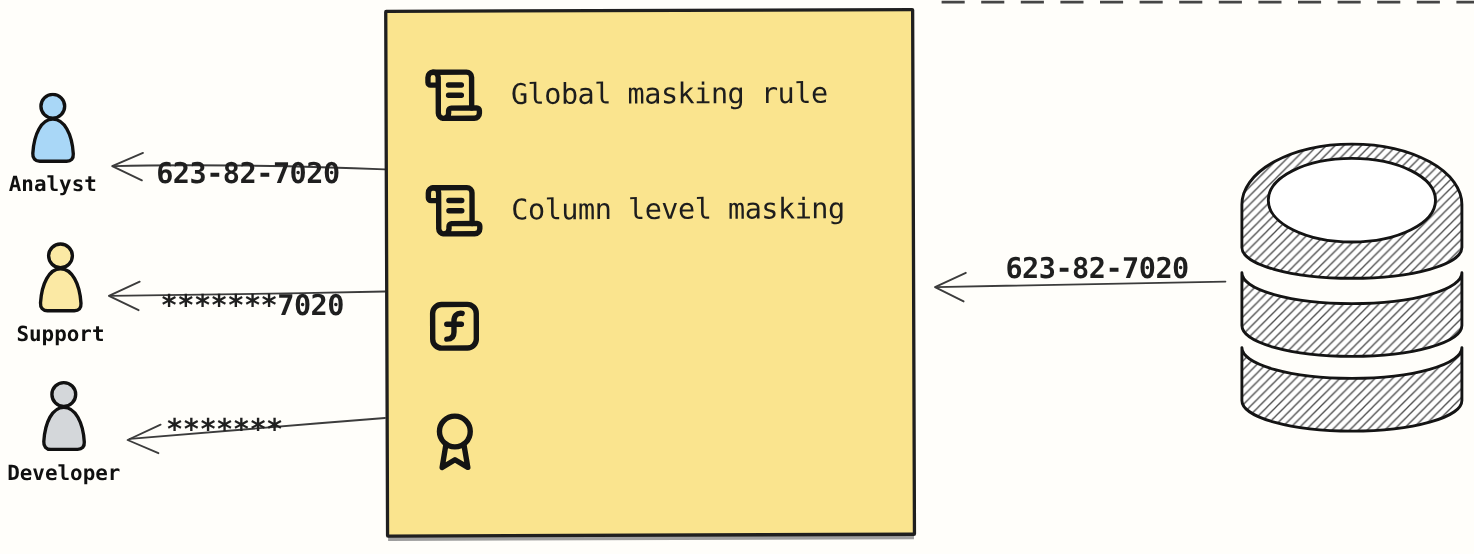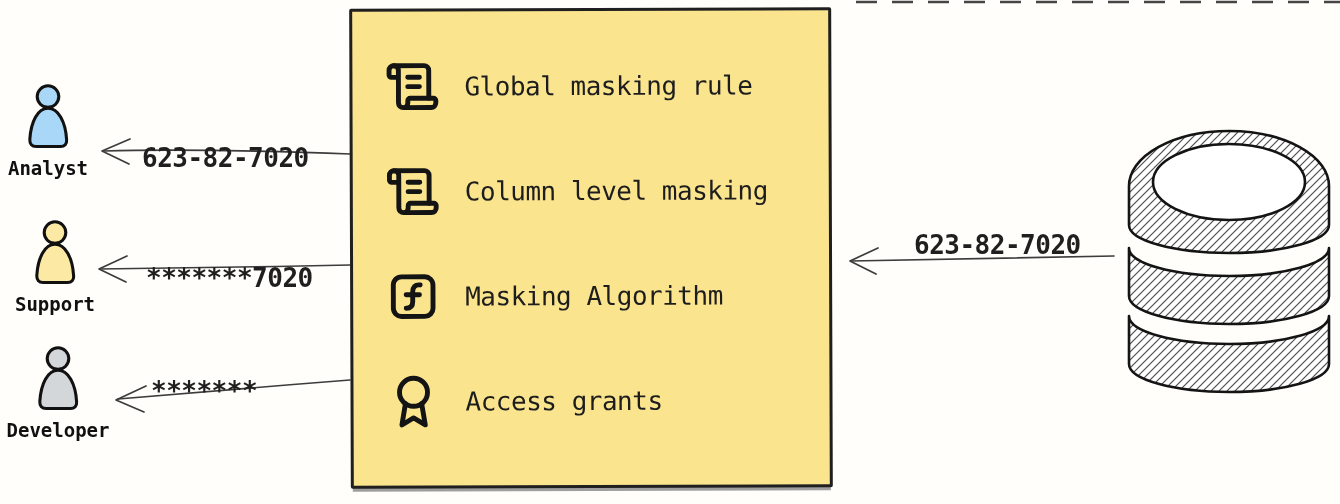--- a/index.html
+++ b/index.html
@@ -133,31 +133,29 @@
     </div>
 
     <div class="rule-row">
       <span class="rule-icon">
         <svg viewBox="0 0 24 24" fill="none" stroke="currentColor" stroke-width="2.1" stroke-linecap="round" stroke-linejoin="round">
           <rect x="3.5" y="3.5" width="17" height="17" rx="3.5"></rect>
           <path d="M9 17c2 0 2.8-1 2.8-2.8V10c0-2 1-3.3 3.2-3"></path>
           <path d="M9 11.2h5.7"></path>
         </svg>
       </span>
-      <span class="rule-label">Masking Algorithm</span>
     </div>
 
     <div class="rule-row">
       <span class="rule-icon">
         <svg viewBox="0 0 24 24" fill="none" stroke="currentColor" stroke-width="2.1" stroke-linecap="round" stroke-linejoin="round">
           <circle cx="12" cy="8" r="6"></circle>
           <path d="M15.477 12.89 17 22l-5-3-5 3 1.523-9.11"></path>
         </svg>
       </span>
-      <span class="rule-label">Access grants</span>
     </div>
 
   </div>
 
   <svg class="db-art" viewBox="0 0 218 276" xmlns="http://www.w3.org/2000/svg">
     <defs>
       <pattern id="dbhatch" width="8" height="8" patternUnits="userSpaceOnUse">
         <rect width="8" height="8" fill="#ffffff"></rect>
         <path d="M0 8 L8 0" stroke="#4d4d4d" stroke-width="1.2"></path>
         <path d="M-2 2 L2 -2" stroke="#4d4d4d" stroke-width="1.2"></path>

